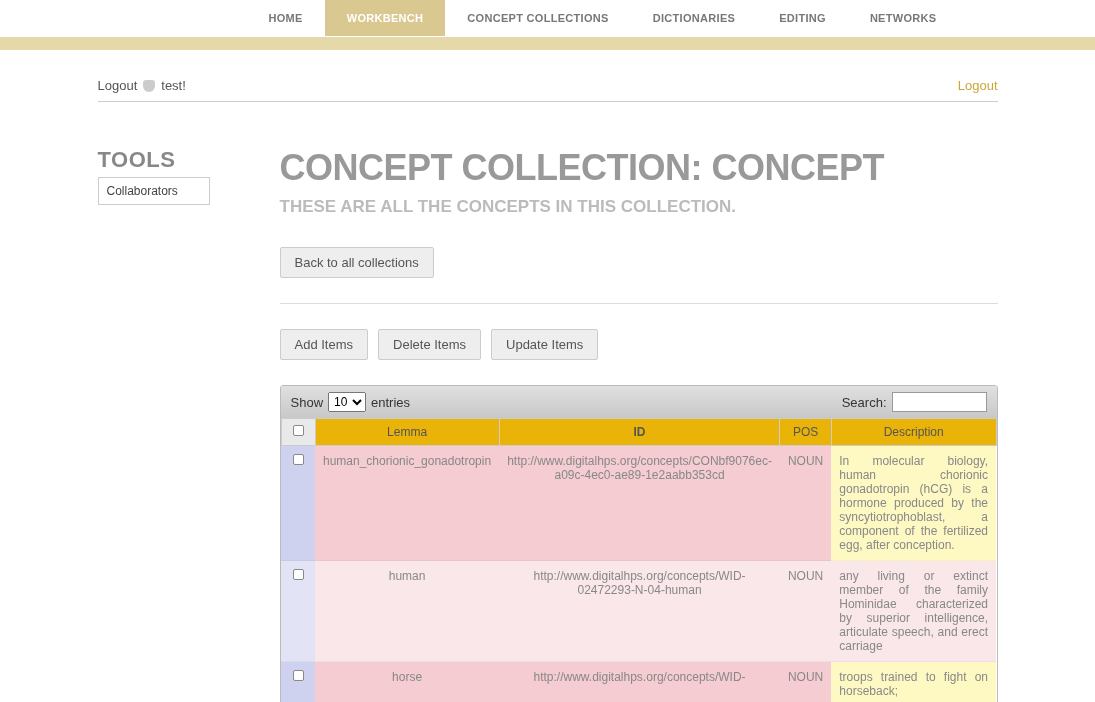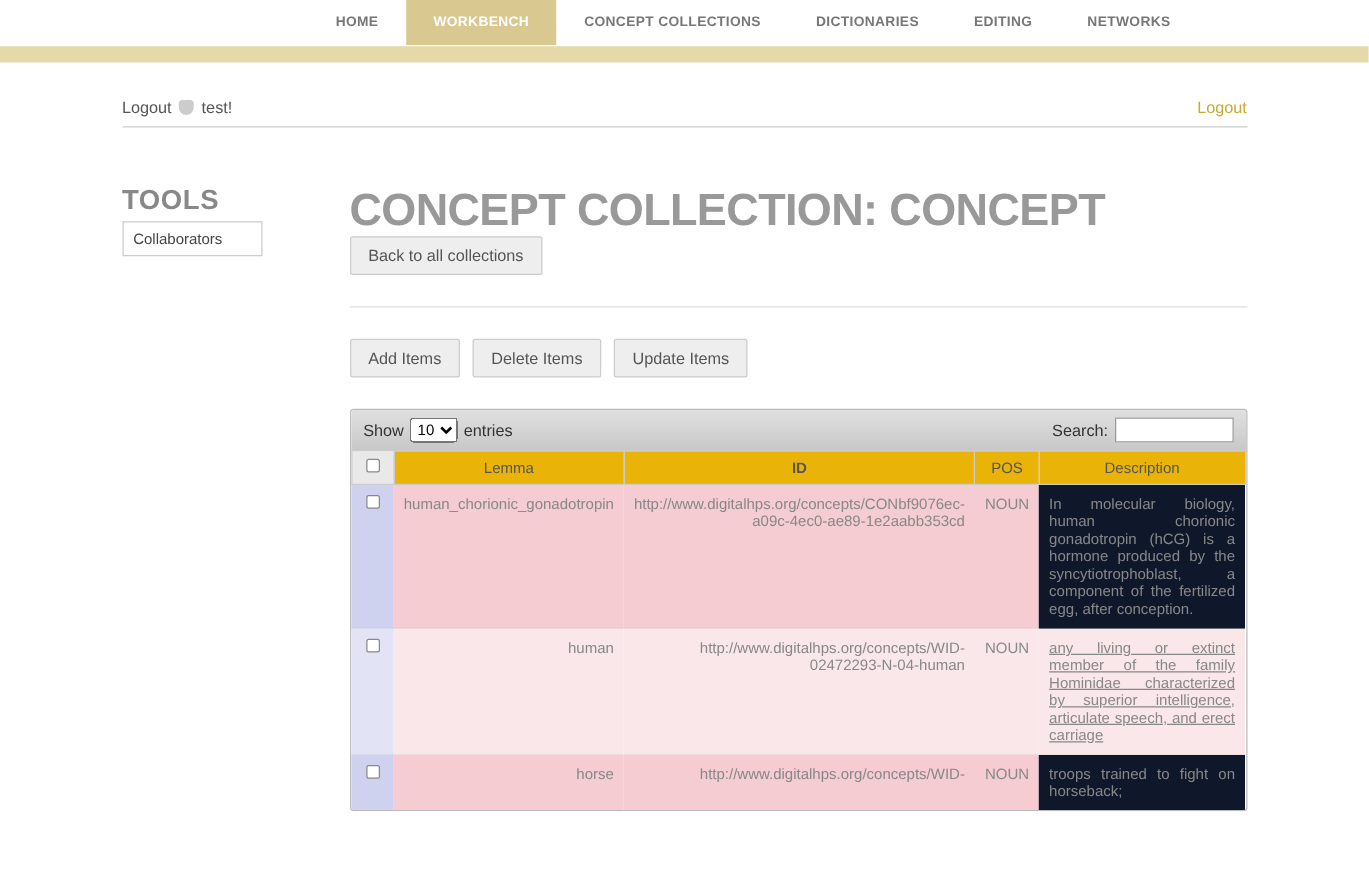--- a/index.html
+++ b/index.html
@@ -44,27 +44,27 @@
 
 table { width: 100%; border-collapse: collapse; font-size: 12px; }
 thead th { background: #eab308; border: 1px solid #ccc; padding: 6px 8px; color: #555; font-weight: normal; }
 thead th.chk { width: 34px; background: #e9e9e9; }
 thead th.lemma { width: 160px; }
 thead th.id { width: 260px; font-weight: bold; }
 thead th.pos { width: 44px; }
 
 tbody td { padding: 8px; vertical-align: top; color: #888; border-top: 1px solid rgba(0,0,0,0.04); }
 tbody td.chk { background: #cfd2ee; text-align: center; }
-tbody td.data { text-align: right; }
+tbody td.data { text-align: center; }
 tbody td.desc { text-align: justify; }
 tbody tr.row-dark td.data { background: #f4ccd1; }
-tbody tr.row-dark td.desc { background: #0f172a; }
+tbody tr.row-dark td.desc { background: #fef9c3; }
 tbody tr.row-light td.chk { background: #e2e4f5; }
 tbody tr.row-light td.data { background: #fae7ea; }
-tbody tr.row-light td.desc { background: #fae7ea; text-decoration: underline; }
+tbody tr.row-light td.desc { background: #fae7ea; }
 
 .chkbox { width: 11px; height: 11px; border: 1px solid #888; border-radius: 2px; display: inline-block; background: #fff; }
 </style>
 </head>
 <body>
 
 <div class="container">
   <div class="topnav">
     <div class="topnav-item">HOME</div>
     <div class="topnav-item active">WORKBENCH</div>
@@ -88,20 +88,21 @@
   </div>
 
   <div class="main-flex">
     <div class="sidebar">
       <div class="tools-title">TOOLS</div>
       <div class="tools-box">Collaborators</div>
     </div>
 
     <div class="main-col">
       <h1 class="page-title">CONCEPT COLLECTION: CONCEPT</h1>
+      <div class="page-subtitle">THESE ARE ALL THE CONCEPTS IN THIS COLLECTION.</div>
 
       <button class="btn">Back to all collections</button>
 
       <div class="divider"></div>
 
       <div class="action-row">
         <button class="btn">Add Items</button>
         <button class="btn">Delete Items</button>
         <button class="btn">Update Items</button>
       </div>

